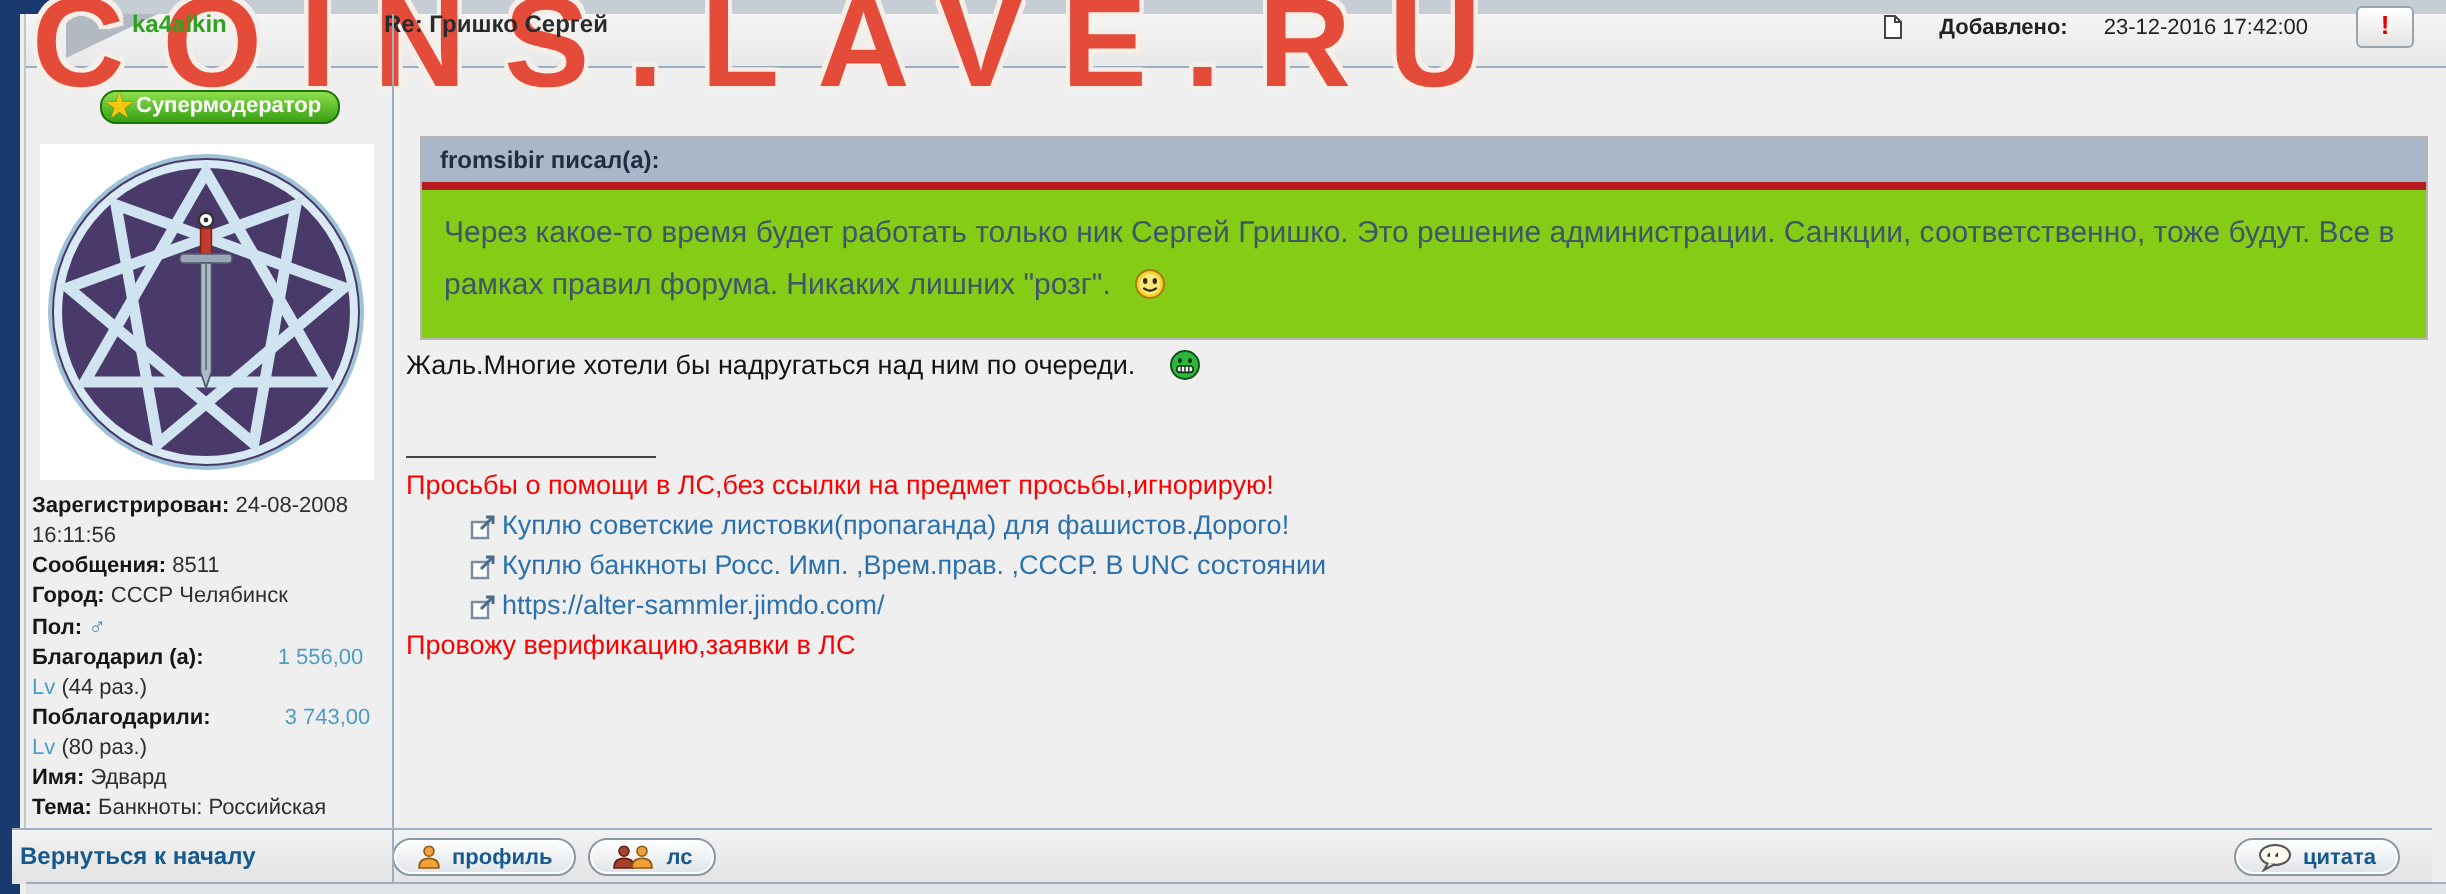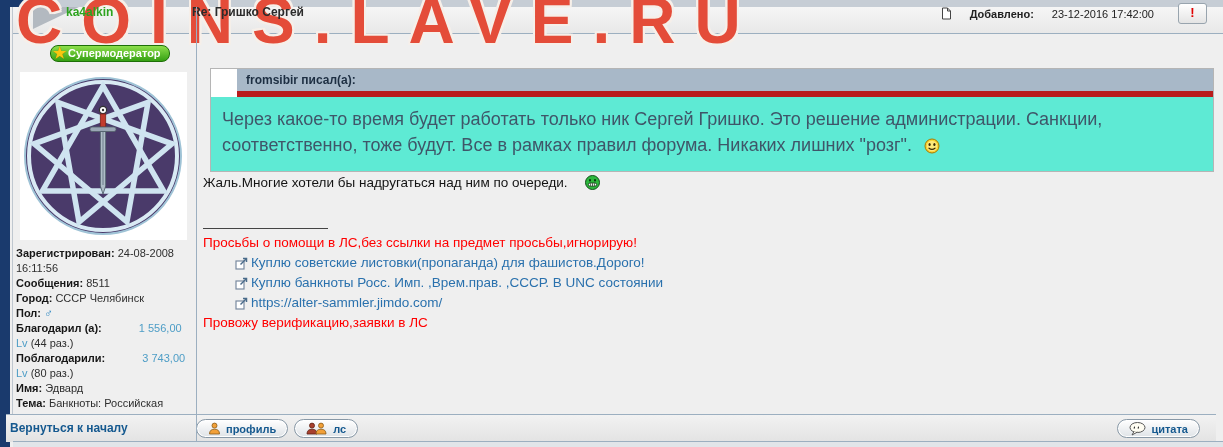--- a/index.html
+++ b/index.html
@@ -39,23 +39,23 @@
     color:#fff;font-size:11px;font-weight:bold;padding:1px 8px 2px 17px;}
   .badge-star{position:absolute;left:2px;top:-2px;color:#f7c70f;font-size:15px;text-shadow:0 0 1px #8a6a00;}
   .avatar-box{position:absolute;left:20px;top:72px;width:167px;height:168px;background:#ffffff;}
   .stats{position:absolute;left:16px;top:246px;width:179px;font-size:11px;line-height:15px;color:#2e2e2e;}
   .stats b{color:#161616;}
   .lv{color:#4d9dc6;margin-left:34px;}
   .male{color:#3d8fc4;font-weight:bold;font-size:12px;}
 
   
   .quote{position:absolute;left:210px;top:68px;width:1002px;border:1px solid #b5b5b5;background:#fff;z-index:1;}
-  .quote-header{background:#a8b8c8;border-bottom:6px solid #b91c1c;padding:4px 9px;
-    font-size:12px;font-weight:bold;color:#1d2e42;margin-left:26px;}
-  .quote-body{padding:9px 11px 13px 11px;font-size:18px;line-height:26px;color:#3f5669;background:#5eead4;}
+  .quote-header{background:#a8b8c8;border-bottom:4px solid #b91c1c;padding:4px 9px;
+    font-size:12px;font-weight:bold;color:#1d2e42;}
+  .quote-body{padding:9px 11px 13px 11px;font-size:15px;line-height:26px;color:#3f5669;background:#84cc16;}
   .reply-row{position:absolute;left:203px;top:175px;font-size:13.5px;color:#141414;display:flex;align-items:flex-start;gap:17px;z-index:1;}
   .sig-rule{position:absolute;left:203px;top:228px;width:125px;border-top:1px solid #444;}
   .signature{position:absolute;left:203px;top:233px;width:1000px;font-size:13.5px;z-index:1;}
   .sig-line{height:20px;line-height:20px;display:flex;align-items:center;}
   .sig-red{color:#ff0000;}
   .sig-link{color:#2a71ad;cursor:pointer;padding-left:32px;}
   .sig-link .lnk-ic{margin-right:3px;}
 
   
   .footer-bar{position:absolute;left:6px;top:414px;width:1210px;height:27px;

